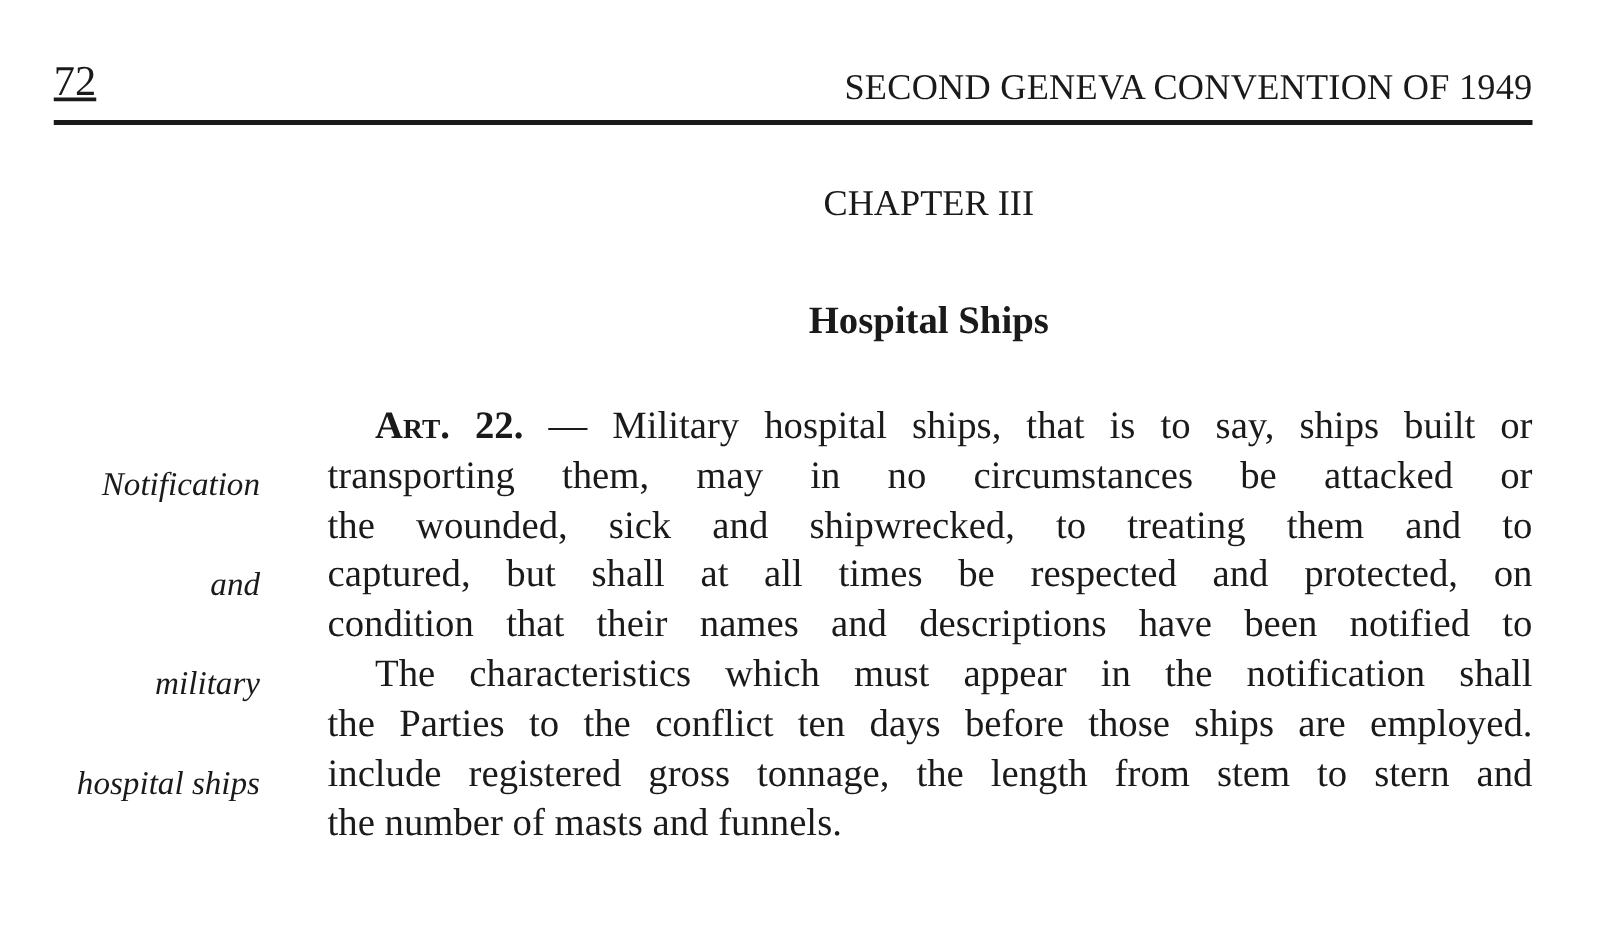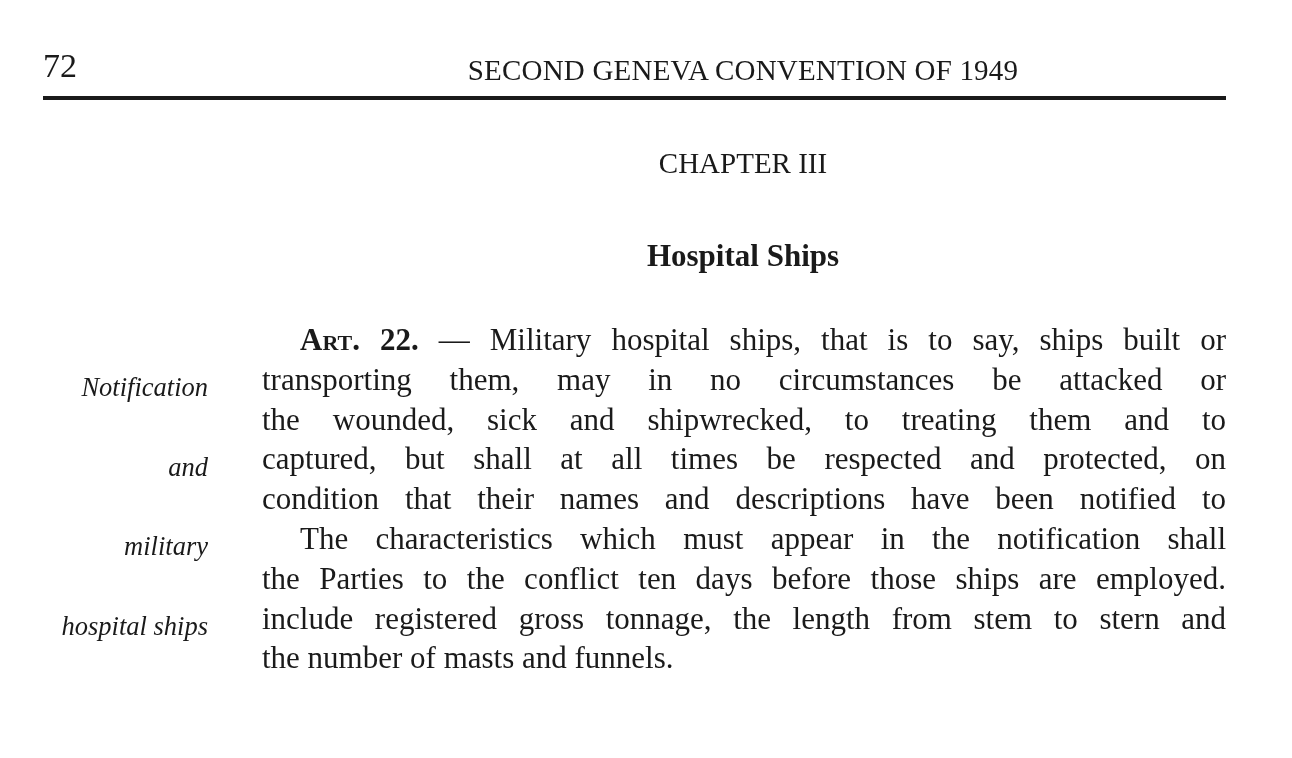--- a/index.html
+++ b/index.html
@@ -3,25 +3,25 @@
   <meta charset="utf-8">
   <style>
     html, body { margin: 0; padding: 0; background: #ffffff; }
     body {
       width: 1292px; height: 758px; position: relative; overflow: hidden;
       font-family: "Liberation Serif", "DejaVu Serif", serif;
       color: #1a1a1a;
     }
     .page-number {
       position: absolute; left: 43px; top: 46px;
-      font-size: 34px; line-height: 40px;
+      font-size: 34px; line-height: 40px; text-decoration: underline;
     }
     .running-head {
       position: absolute; left: 260px; width: 966px; top: 52px;
-      text-align: center; font-size: 29px; line-height: 36px; letter-spacing: 0.2px;
+      text-align: right; font-size: 29px; line-height: 36px; letter-spacing: 0.2px;
     }
     .head-rule {
       position: absolute; left: 43px; top: 96px; width: 1183px; height: 4px;
       background: #1a1a1a;
     }
     .chapter {
       position: absolute; left: 260px; width: 966px; top: 143px;
       text-align: center; font-size: 29px; line-height: 40px;
     }
     .section-title {

